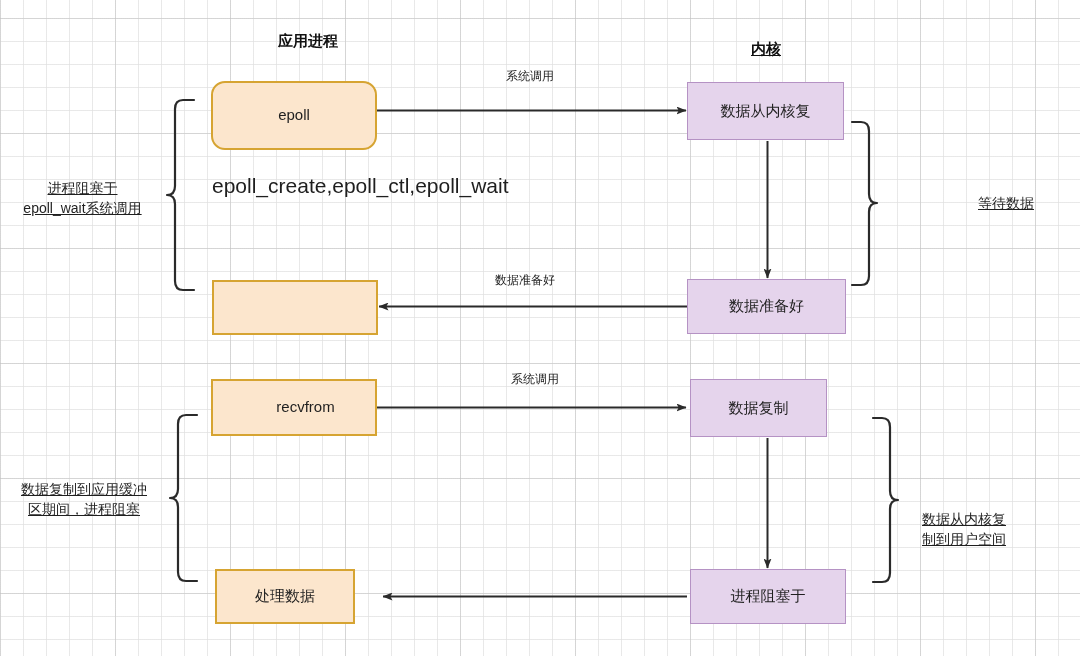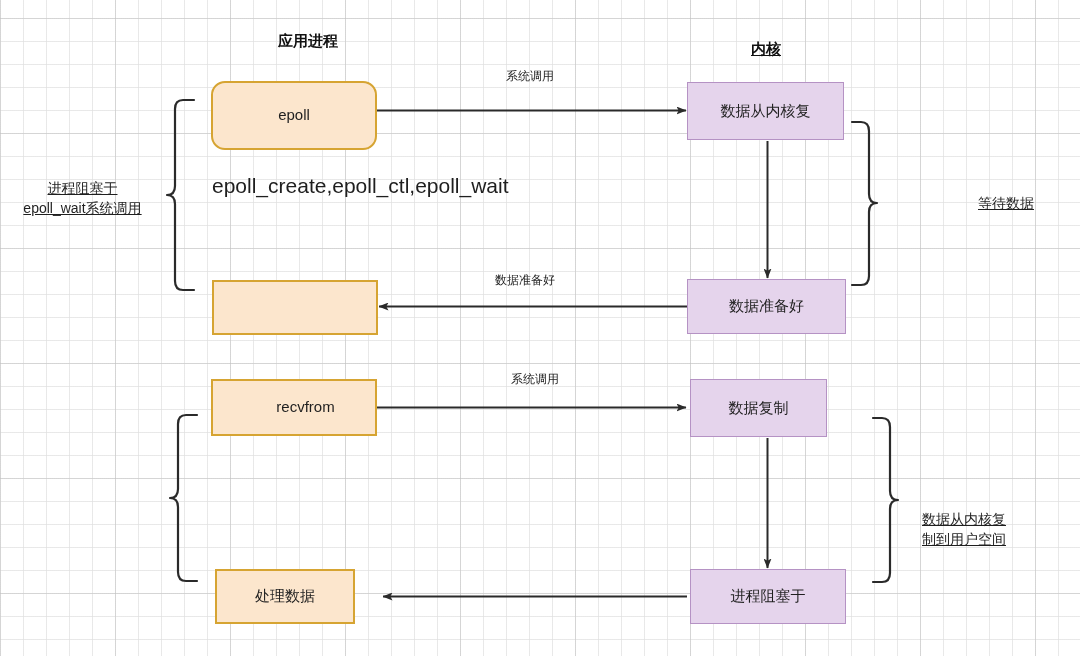--- a/index.html
+++ b/index.html
@@ -145,20 +145,24 @@
 
   <div class="edge-label" style="left:435px; top:371px; width:200px;">系统调用</div>
 
   <div class="api-label" style="left:212px; top:174px;">epoll_create,epoll_ctl,epoll_wait</div>
 
   <div class="side-label" style="left:0px; top:178px; width:165px;">
     <div>进程阻塞于</div>
     <div>epoll_wait系统调用</div>
   </div>
 
+  <div class="side-label" style="left:0px; top:479px; width:168px;">
+    <div>数据复制到应用缓冲</div>
+    <div>区期间，进程阻塞</div>
+  </div>
 
   <div class="side-label" style="left:904px; top:193px; width:130px; text-align:right;">等待数据</div>
 
   <div class="side-label" style="left:922px; top:481px; width:125px; text-align:left;margin-top:28px;">
     <div>数据从内核复</div>
     <div>制到用户空间</div>
   </div>
 
 </div>
 

